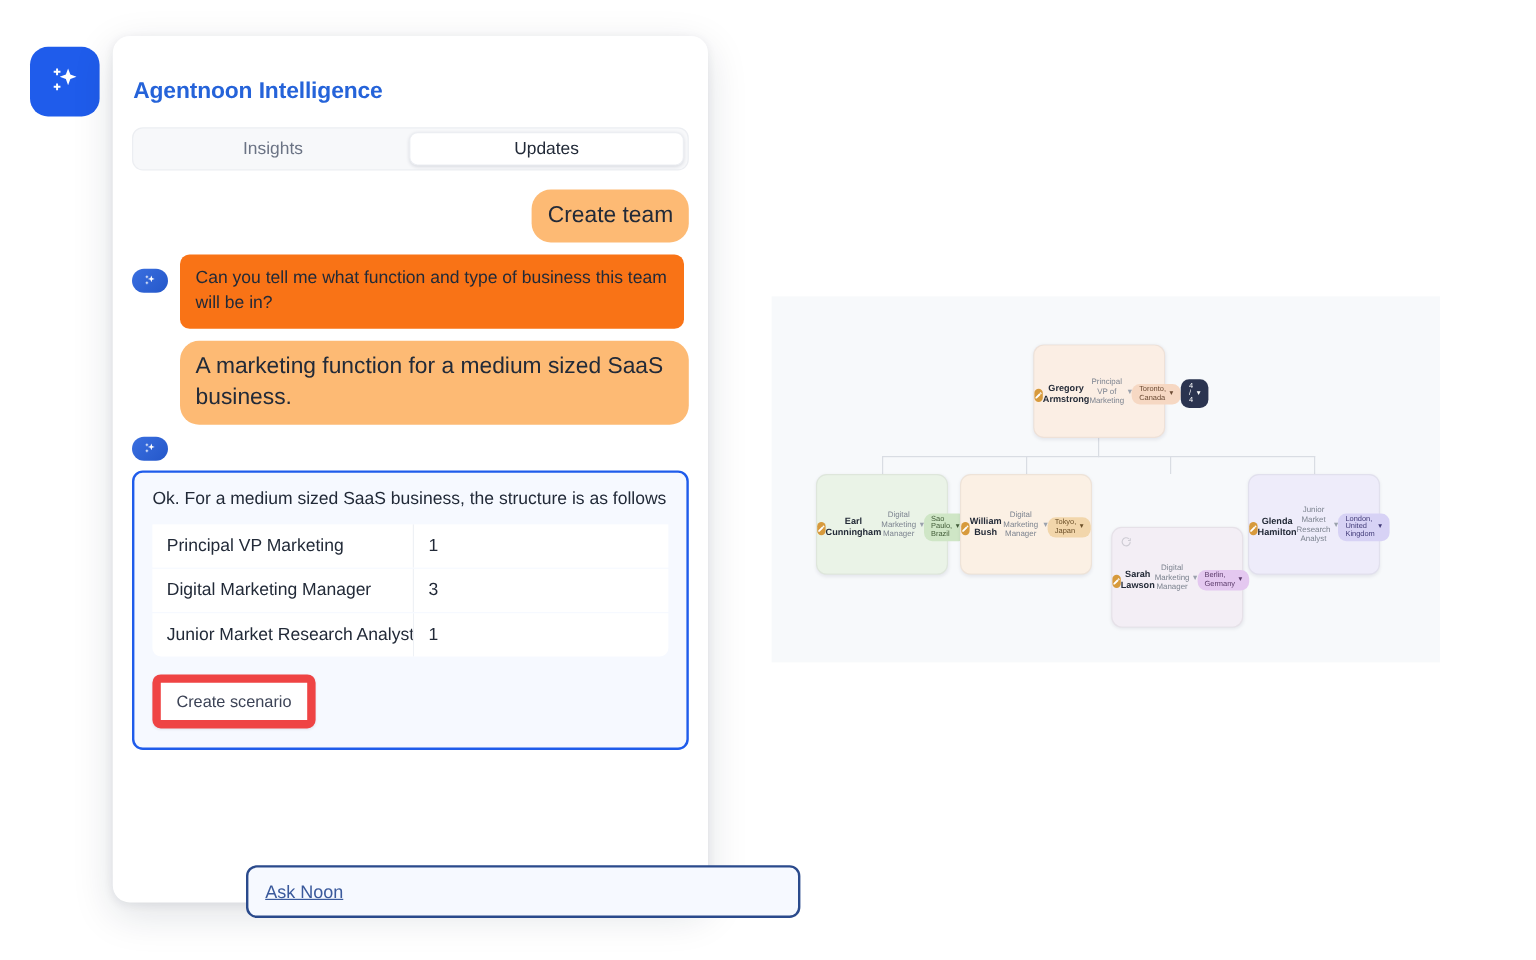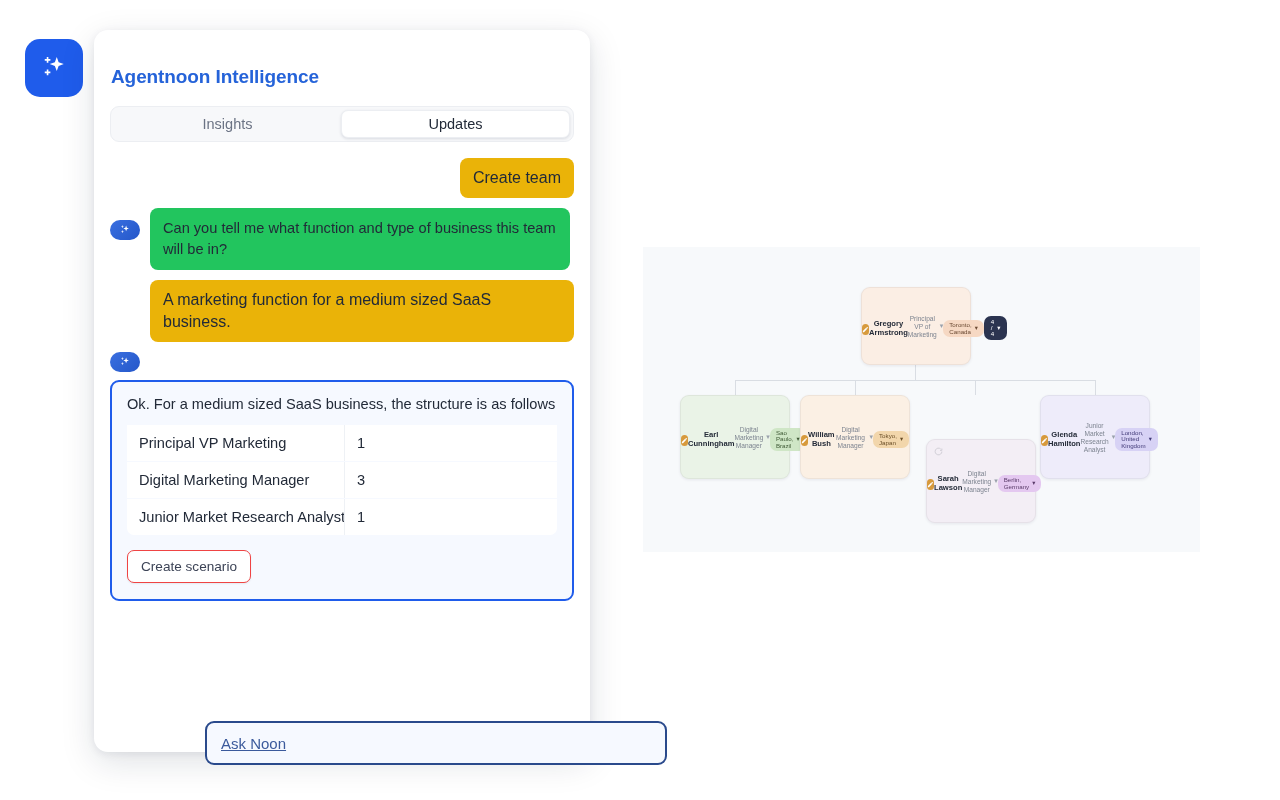--- a/index.html
+++ b/index.html
@@ -54,26 +54,26 @@
     border: 1px solid #eceef2;
   }
 
   .messages { margin-top: 16px; }
 
   .row { display: flex; margin-bottom: 10px; }
   .row.right { justify-content: flex-end; }
   .row.left { justify-content: flex-start; align-items: flex-start; }
 
   .bubble-grey {
-    background: #eab308; color: #222a38;
-    border-radius: 8px; padding: 9px 13px;
-    font-size: 16px; line-height: 1.38;
+    background: #fdba74; color: #222a38;
+    border-radius: 16px; padding: 9px 13px;
+    font-size: 19px; line-height: 1.38;
   }
   .bubble-blue {
-    background: #22c55e; color: #222a38;
+    background: #f97316; color: #222a38;
     border-radius: 8px; padding: 10px 13px;
     font-size: 14.6px; line-height: 1.42;
     max-width: 420px;
   }
   .avatar {
     width: 30px; height: 20px; flex: 0 0 30px;
     background: linear-gradient(135deg,#3a6fe0,#2457c9);
     border-radius: 10px;
     display: flex; align-items: center; justify-content: center;
     margin-top: 12px; margin-right: 10px;
@@ -110,21 +110,21 @@
   .rtable tr:first-child th:first-child { border-top-left-radius: 7px; }
   .rtable tr:first-child th:last-child { border-top-right-radius: 7px; }
   .rtable tr:last-child td:first-child { border-bottom-left-radius: 7px; }
   .rtable tr:last-child td:last-child { border-bottom-right-radius: 7px; }
   .rtable td { color: #222a38; }
 
   .btn-scenario {
     margin-top: 14px;
     display: inline-block;
     background: #ffffff; color: #3c4356;
-    border: 1px solid #ef4444; border-radius: 7px;
+    border: 7px solid #ef4444; border-radius: 7px;
     padding: 8px 13px; font-size: 13.6px; cursor: pointer;
     box-shadow: 0 1px 2px rgba(20,30,60,.07);
     text-align: center;
   }
 
   
   .ask-input {
     position: absolute; left: 111px; top: 691px;
     width: 462px; height: 44px;
     border: 2px solid #2a4a8c; border-radius: 9px;

